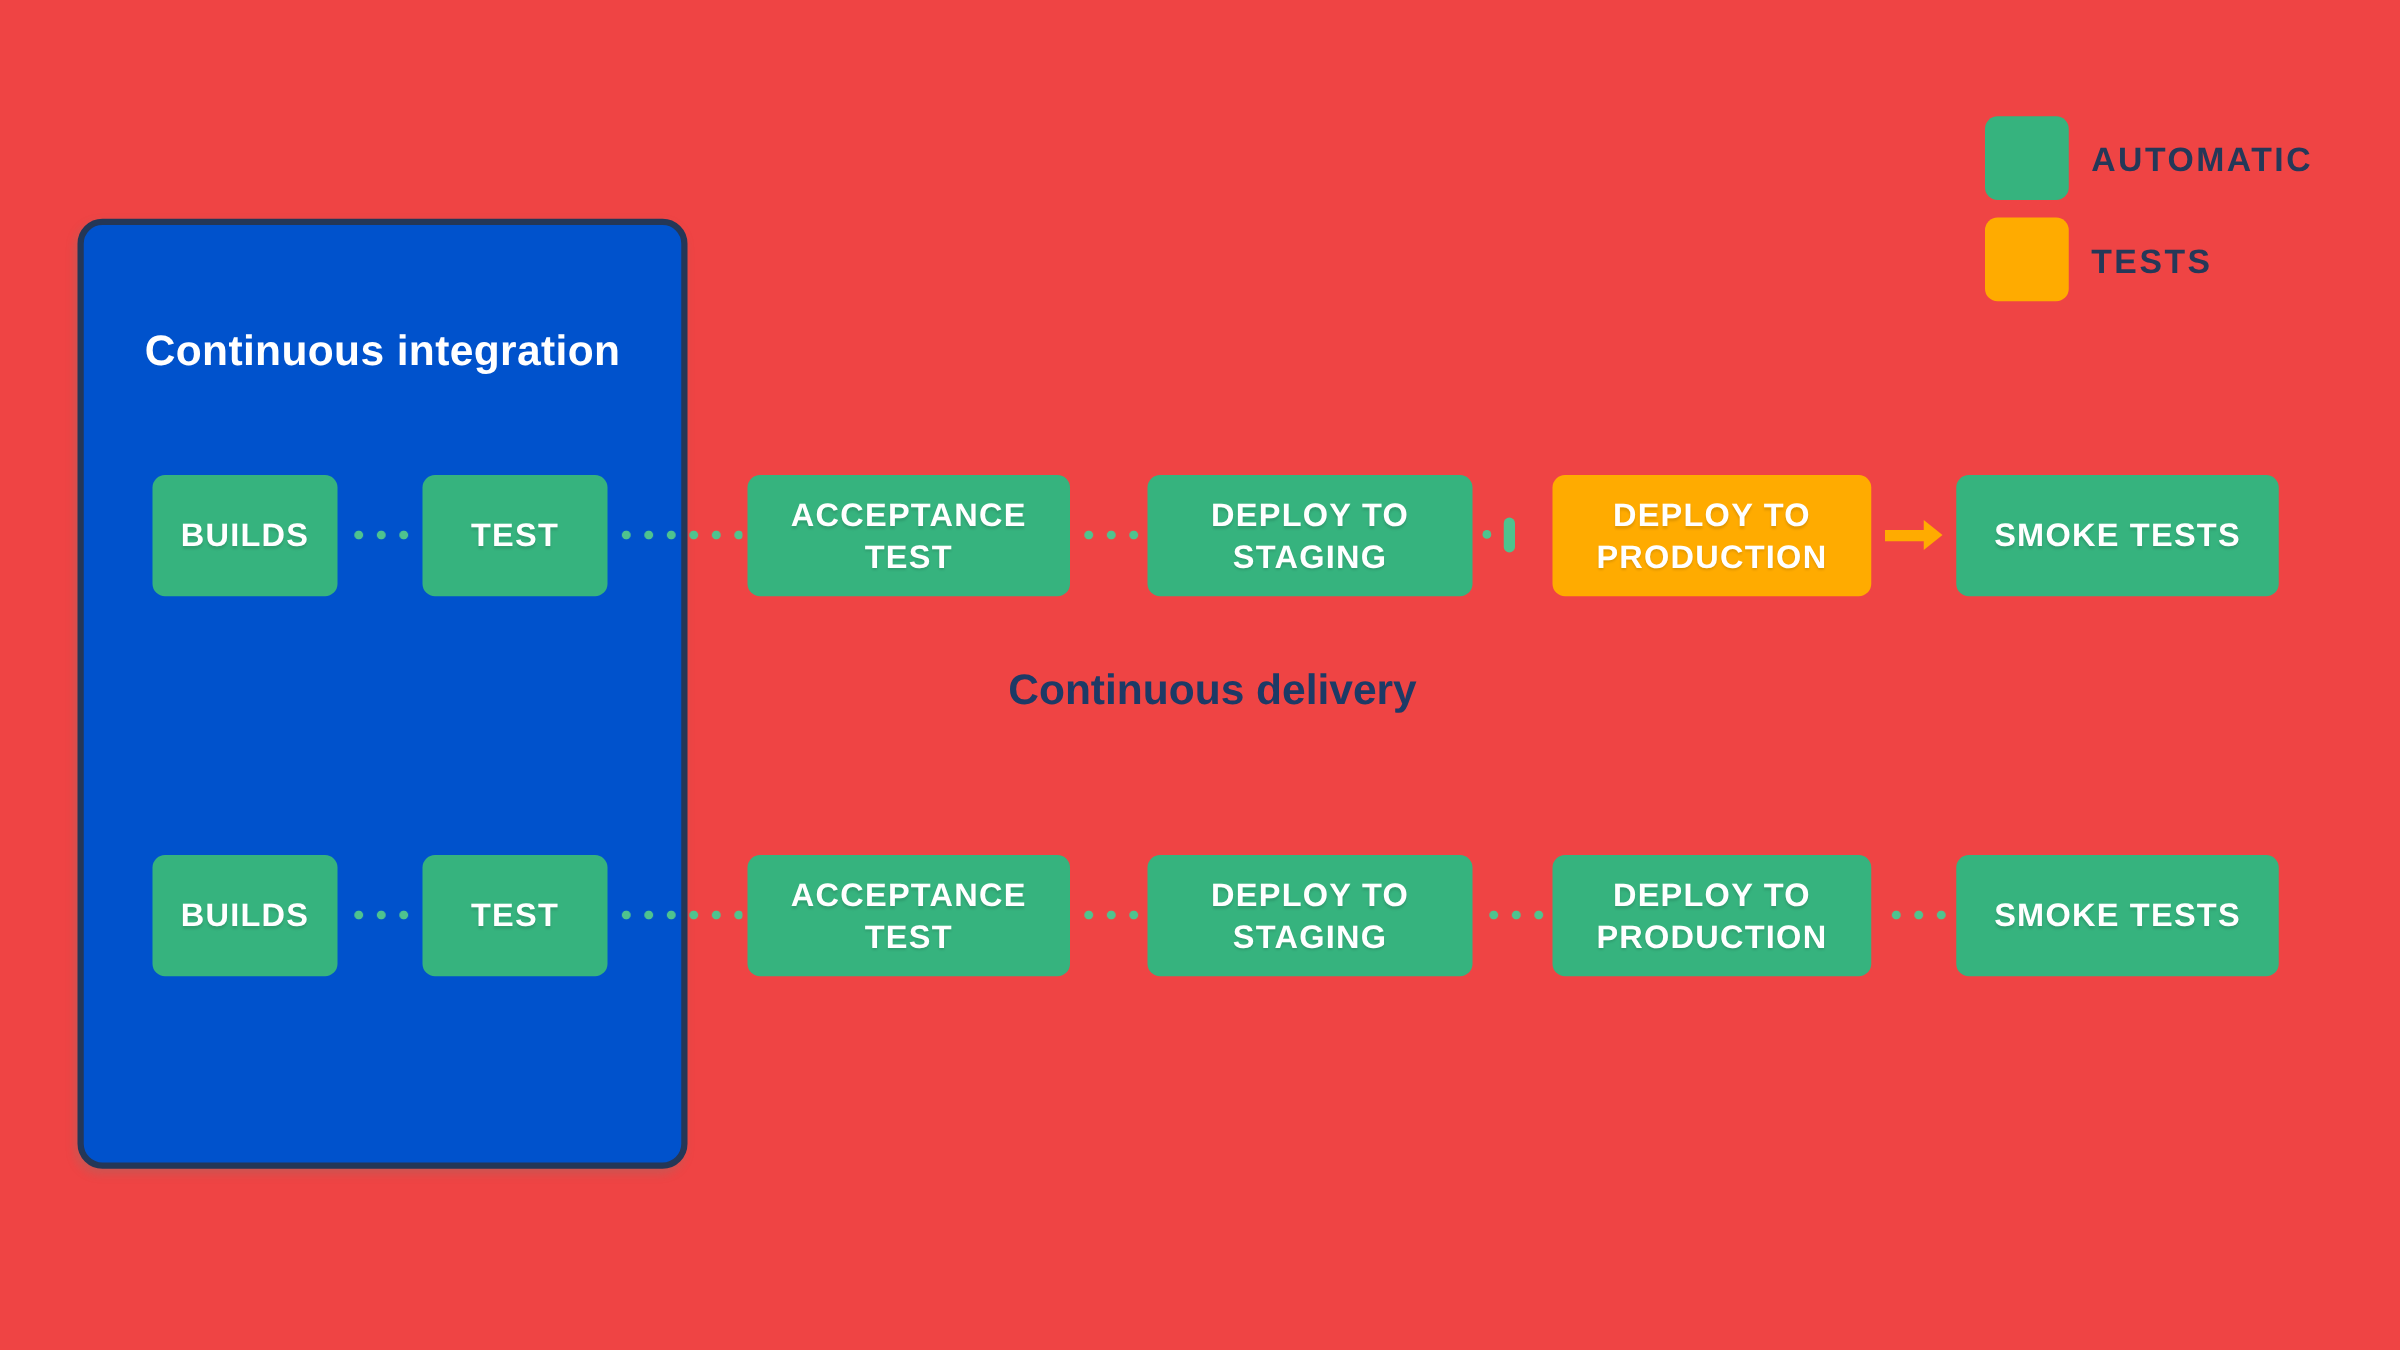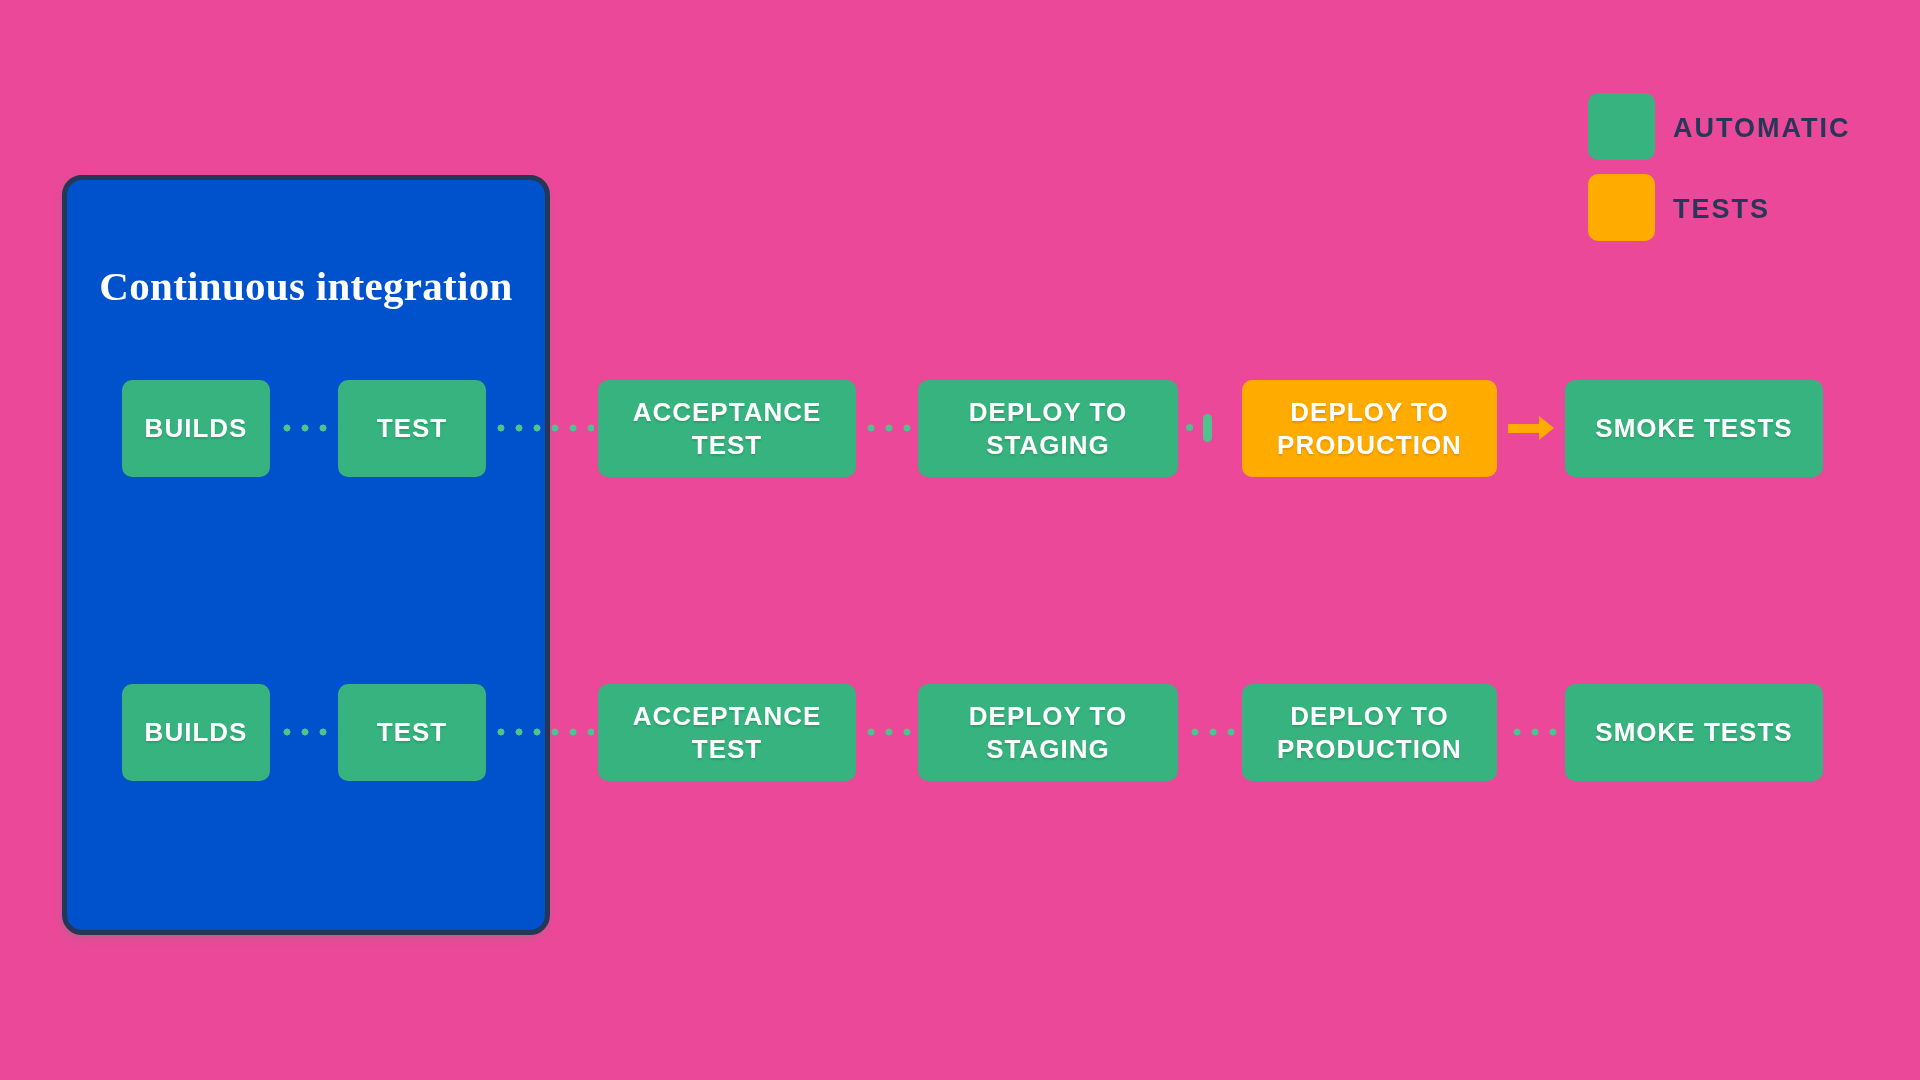--- a/index.html
+++ b/index.html
@@ -6,42 +6,41 @@
     --automatic: #36B37E;
     --manual: #FFAB00;
     --blue: #0052CC;
     --navy: #253858;
     --dot: #4EC38E;
     --box_border: #243757;
   }
   * { margin: 0; padding: 0; box-sizing: border-box; }
   html, body { width: 1920px; height: 1080px; background: #000; overflow: hidden; }
   body { font-family: "Liberation Sans", sans-serif; }
-  .stage { position: relative; width: 1920px; height: 1080px; background: #ec4899; }
+  .stage { position: relative; width: 1920px; height: 1080px; background: #ef4444; }
 
   
   .ci-box {
     position: absolute;
     left: 62px; top: 175px;
     width: 488px; height: 760px;
     background: var(--blue);
     border: 5px solid var(--box_border);
     border-radius: 20px;
     box-shadow: -2px 4px 8px rgba(110,130,120,0.28);
   }
   .ci-title {
     position: absolute;
     left: 62px; top: 262px;
     width: 488px;
     text-align: center;
     color: #ffffff;
-    font-size: 41px;
+    font-size: 34px;
     font-weight: bold;
     letter-spacing: 0.3px;
-    font-family: Liberation Serif, serif;
   }
 
   
   .node {
     position: absolute;
     height: 97px;
     border-radius: 10px;
     display: flex;
     align-items: center;
     justify-content: center;
@@ -145,20 +144,21 @@
     <div class="node automatic" style="left:918px; top:380px; width:260px;">DEPLOY TO STAGING</div>
     <div class="dot-single" style="left:1186px;"></div>
     <div class="gate-bar" style="left:1203px; top:414px;"></div>
     <div class="node manual" style="left:1242px; top:380px; width:255px;">DEPLOY TO PRODUCTION</div>
     <div class="arrow" style="left:1508px; top:413px;">
       <div class="shaft"></div>
       <div class="head"></div>
     </div>
     <div class="node automatic" style="left:1565px; top:380px; width:258px;">SMOKE TESTS</div>
   </div>
+  <div class="section-label" style="left:620px; top:533px;">Continuous delivery</div>
 
   <div class="row2">
     <div class="node automatic" style="left:122px; top:684px; width:148px;">BUILDS</div>
     <div class="dots" style="left:276px; top:728px; width:58px;"></div>
     <div class="node automatic" style="left:338px; top:684px; width:148px;">TEST</div>
     <div class="dots" style="left:490px; top:728px; width:104px;"></div>
     <div class="node automatic" style="left:598px; top:684px; width:258px;">ACCEPTANCE TEST</div>
     <div class="dots" style="left:860px; top:728px; width:54px;"></div>
     <div class="node automatic" style="left:918px; top:684px; width:260px;">DEPLOY TO STAGING</div>
     <div class="dots" style="left:1184px; top:728px; width:54px;"></div>

